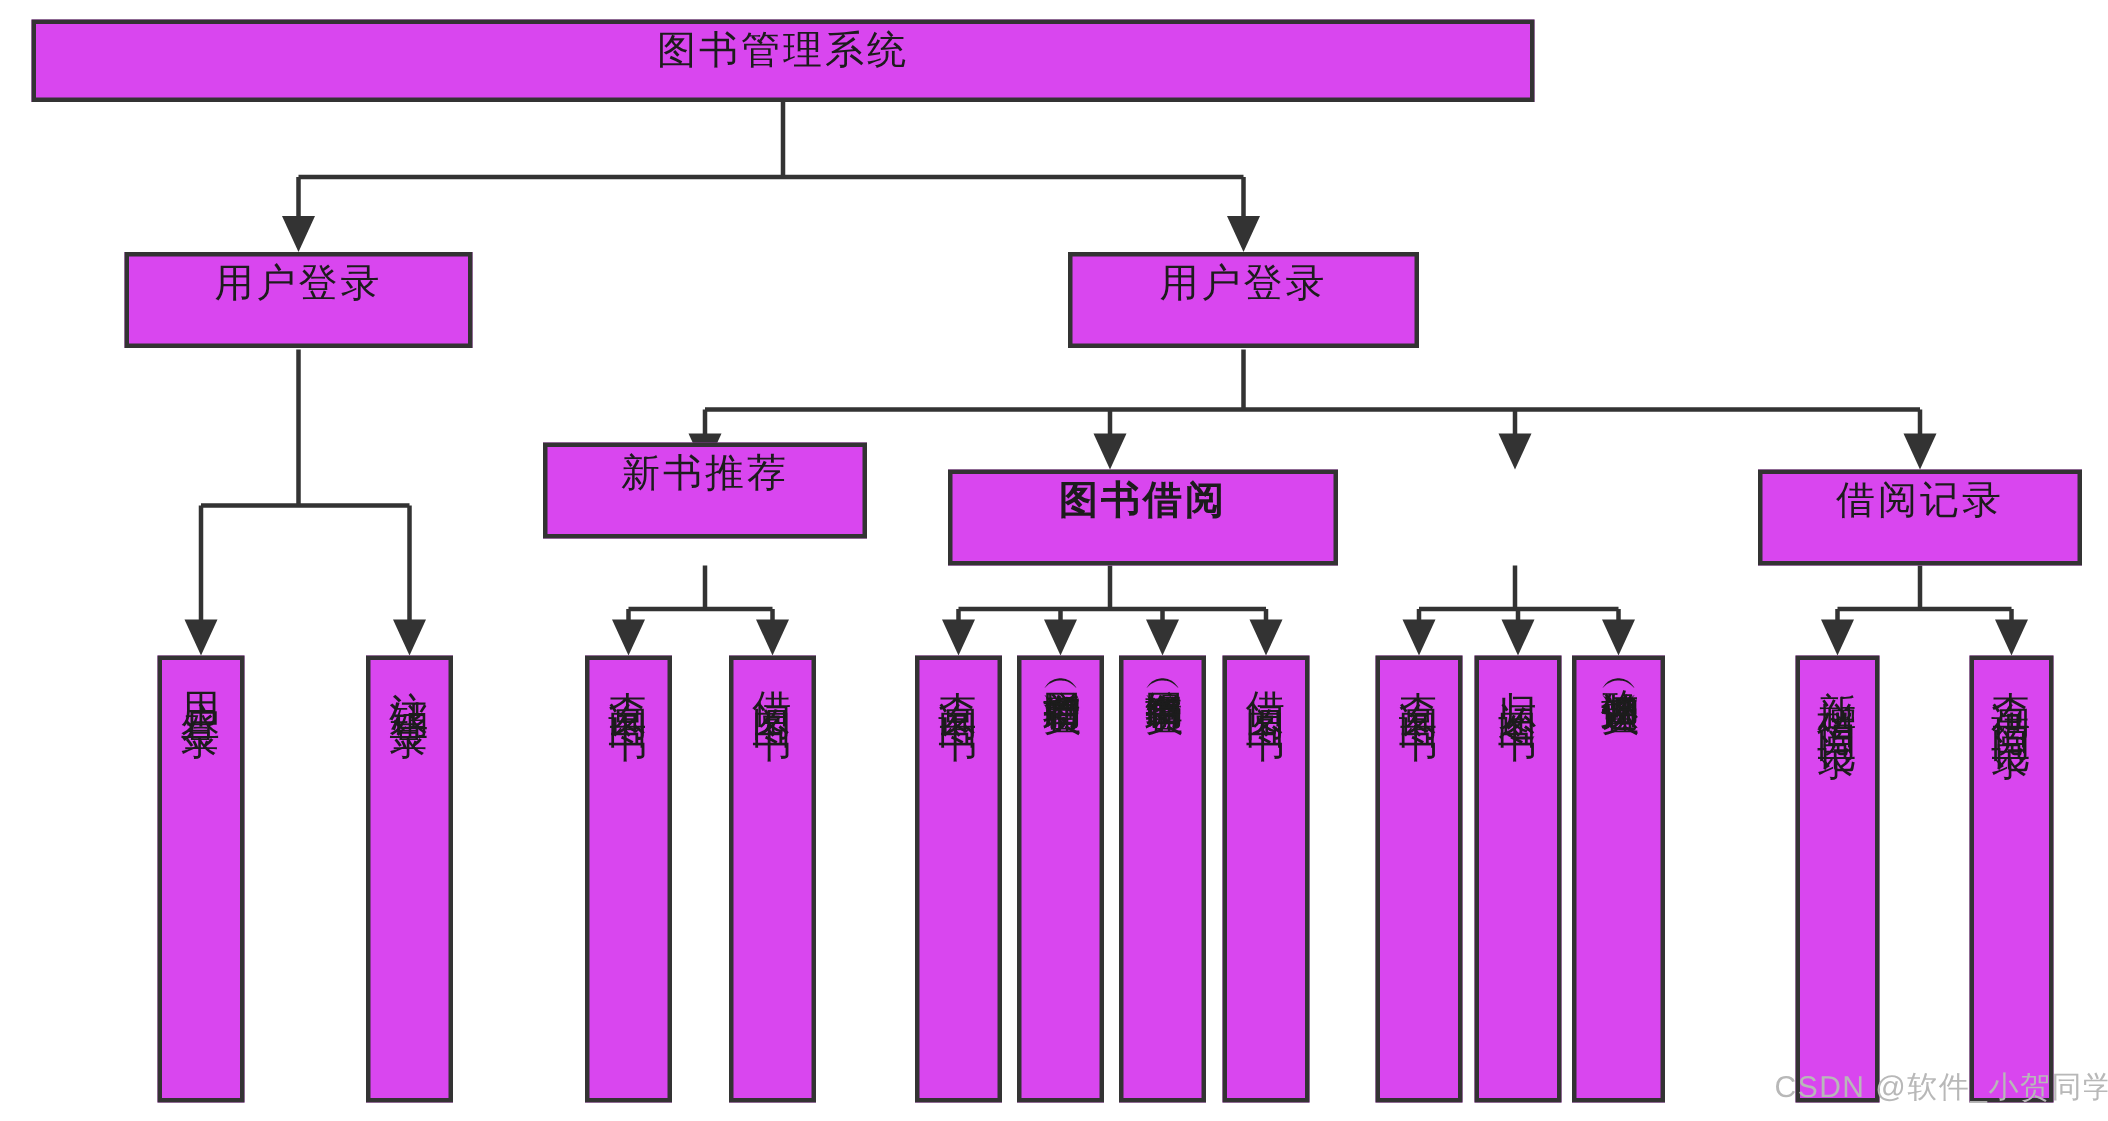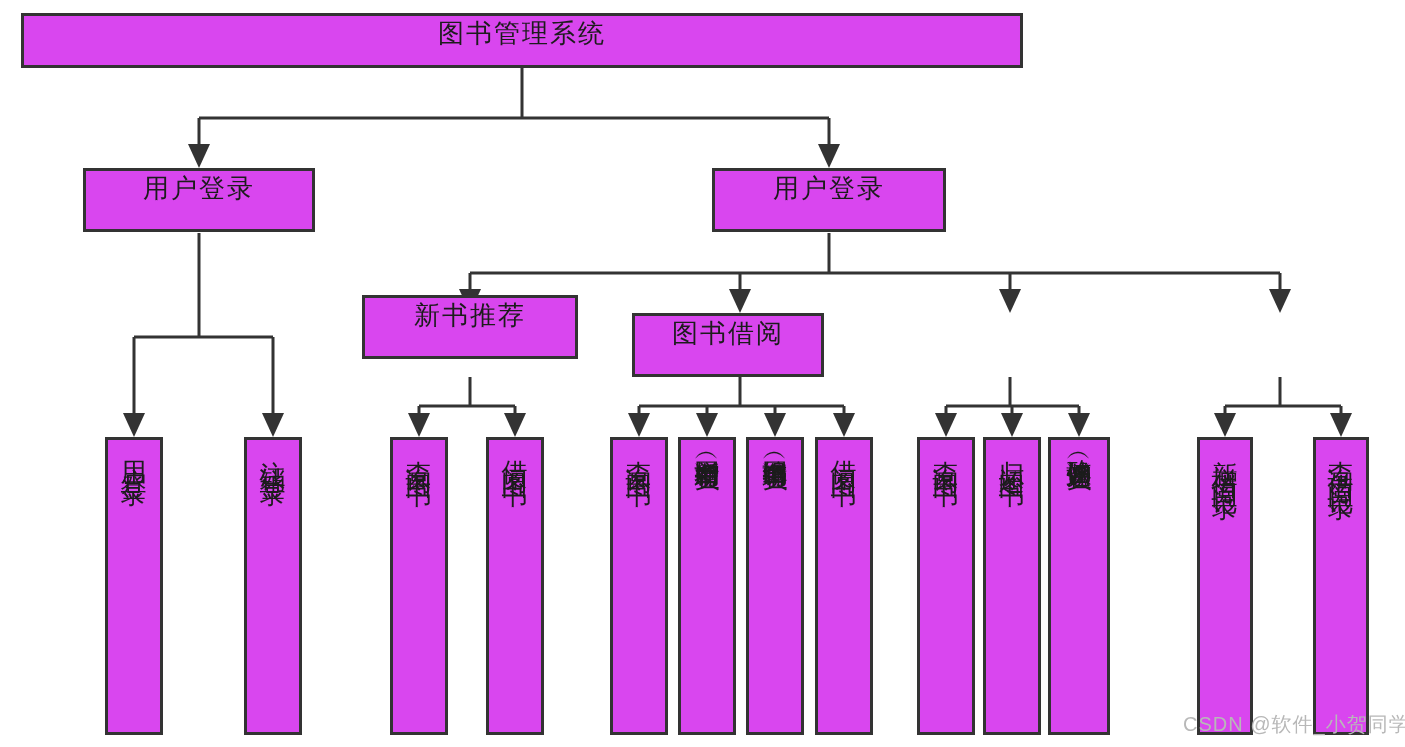--- a/index.html
+++ b/index.html
@@ -77,22 +77,25 @@
   <div class="node lv2" style="left:83px;top:168px;width:232px;">
     <span class="hlabel">用户登录</span>
   </div>
   <div class="node lv2" style="left:712px;top:168px;width:234px;">
     <span class="hlabel">用户登录</span>
   </div>
 
   <div class="node lv3" style="left:362px;top:295px;width:216px;">
     <span class="hlabel">新书推荐</span>
   </div>
-  <div class="node lv3" style="left:632px;top:313px;width:192px;">
+  <div class="node lv3" style="left:632px;top:313px;width:260px;font-weight:bold;">
     <span class="hlabel">图书借阅</span>
+  </div>
+  <div class="node lv3" style="left:1172px;top:313px;width:216px;">
+    <span class="hlabel">借阅记录</span>
   </div>
 
   <div class="node leaf" style="left:105px;">
     <span class="vlabel">用户登录</span>
   </div>
   <div class="node leaf" style="left:244px;">
     <span class="vlabel">注销登录</span>
   </div>
 
   <div class="node leaf" style="left:390px;">

